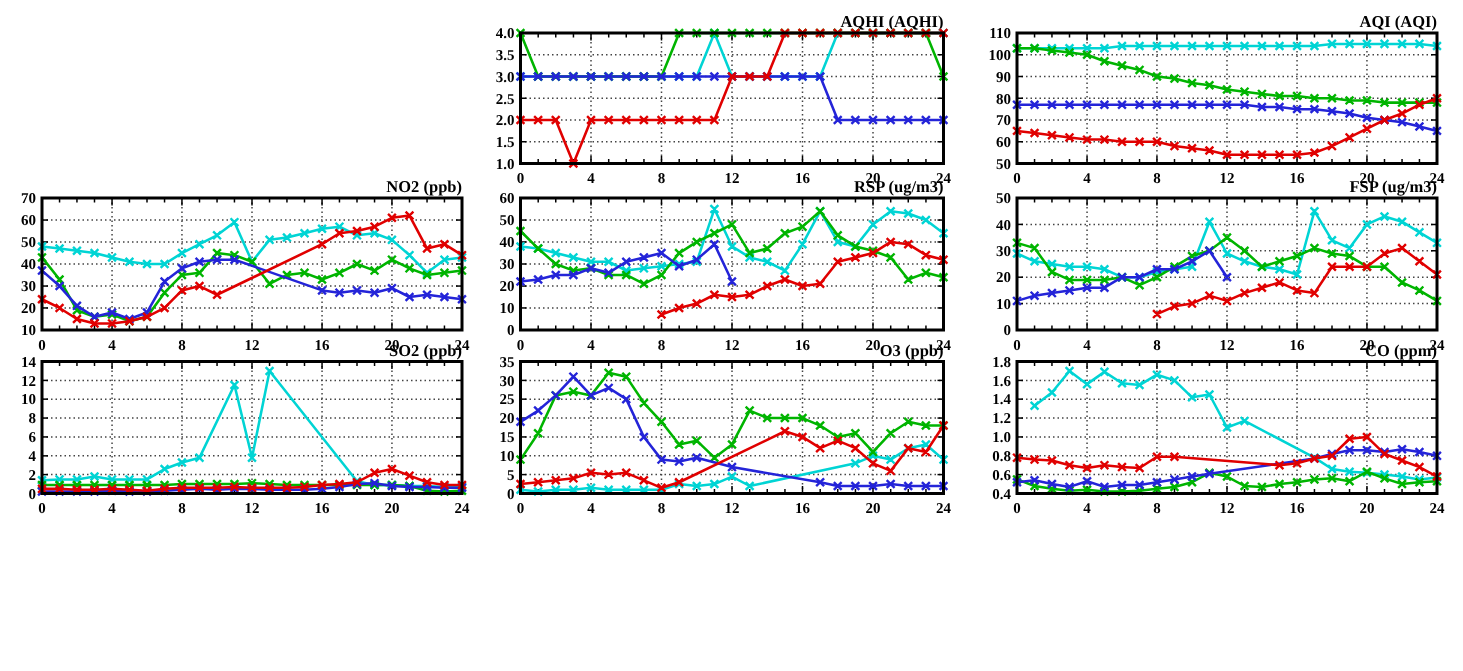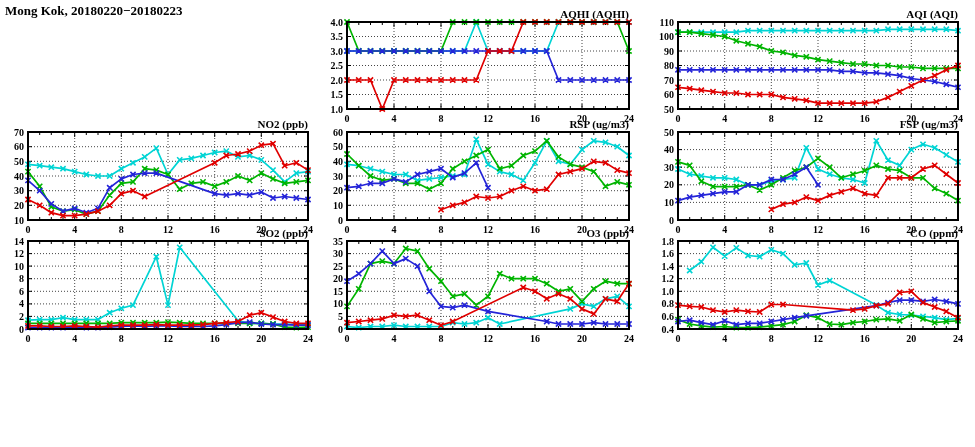--- a/index.html
+++ b/index.html
@@ -9,21 +9,20 @@
               font-family:"Liberation Serif",serif;white-space:nowrap;}
   #plot-svg{position:absolute;left:0;top:0;}
   #plot-svg text{font-family:"Liberation Serif",serif;font-weight:bold;fill:#000;}
   #plot-svg .ytick-label,#plot-svg .xtick-label{font-size:10px;}
   #plot-svg .chart-title{font-size:11px;}
 </style>
 </head>
 <body>
 
 <div class="canvas">
-  <div class="main-title">Mong Kok, 20180220−20180223</div>
   <svg id="plot-svg" width="975" height="447" viewBox="0 0 975 447">
       <g>
         <line x1="394.0" y1="22" x2="394.0" y2="109" stroke="#444444" stroke-width="1" stroke-dasharray="1 2"></line>
         <line x1="441.0" y1="22" x2="441.0" y2="109" stroke="#444444" stroke-width="1" stroke-dasharray="1 2"></line>
         <line x1="488.0" y1="22" x2="488.0" y2="109" stroke="#444444" stroke-width="1" stroke-dasharray="1 2"></line>
         <line x1="535.0" y1="22" x2="535.0" y2="109" stroke="#444444" stroke-width="1" stroke-dasharray="1 2"></line>
         <line x1="582.0" y1="22" x2="582.0" y2="109" stroke="#444444" stroke-width="1" stroke-dasharray="1 2"></line>
         <line x1="347" y1="94.5" x2="629" y2="94.5" stroke="#444444" stroke-width="1" stroke-dasharray="1 2"></line>
         <line x1="347" y1="80.0" x2="629" y2="80.0" stroke="#444444" stroke-width="1" stroke-dasharray="1 2"></line>
         <line x1="347" y1="65.5" x2="629" y2="65.5" stroke="#444444" stroke-width="1" stroke-dasharray="1 2"></line>

